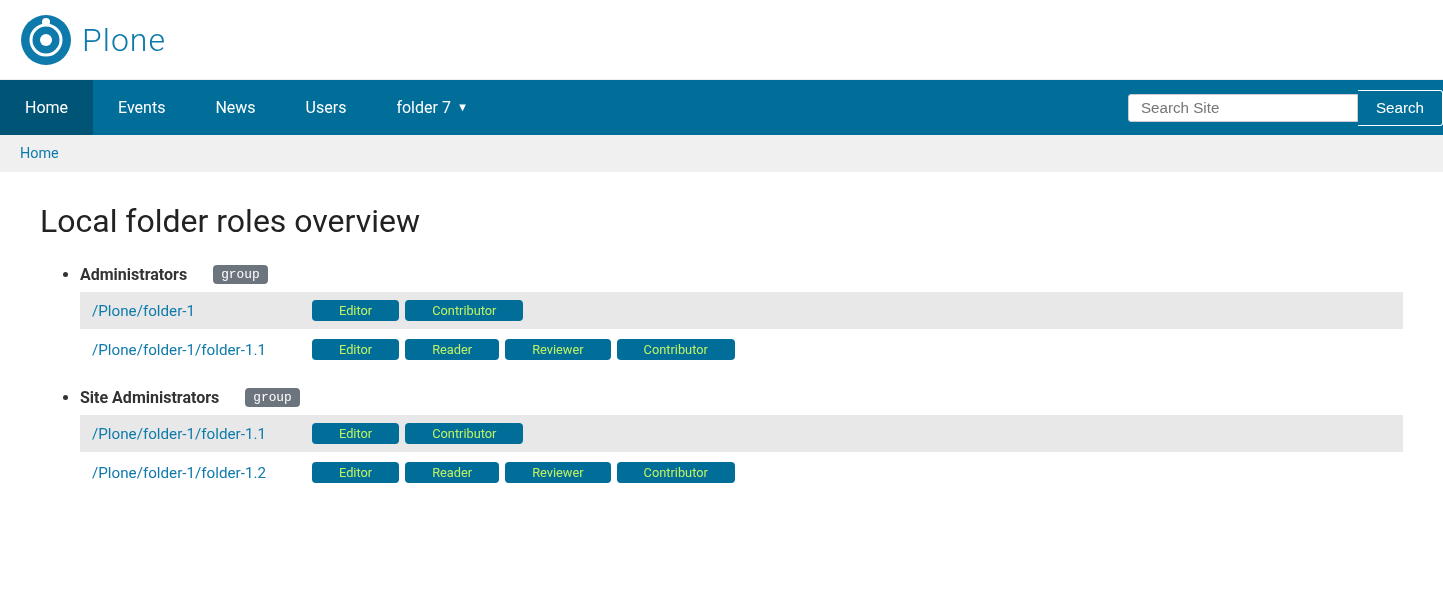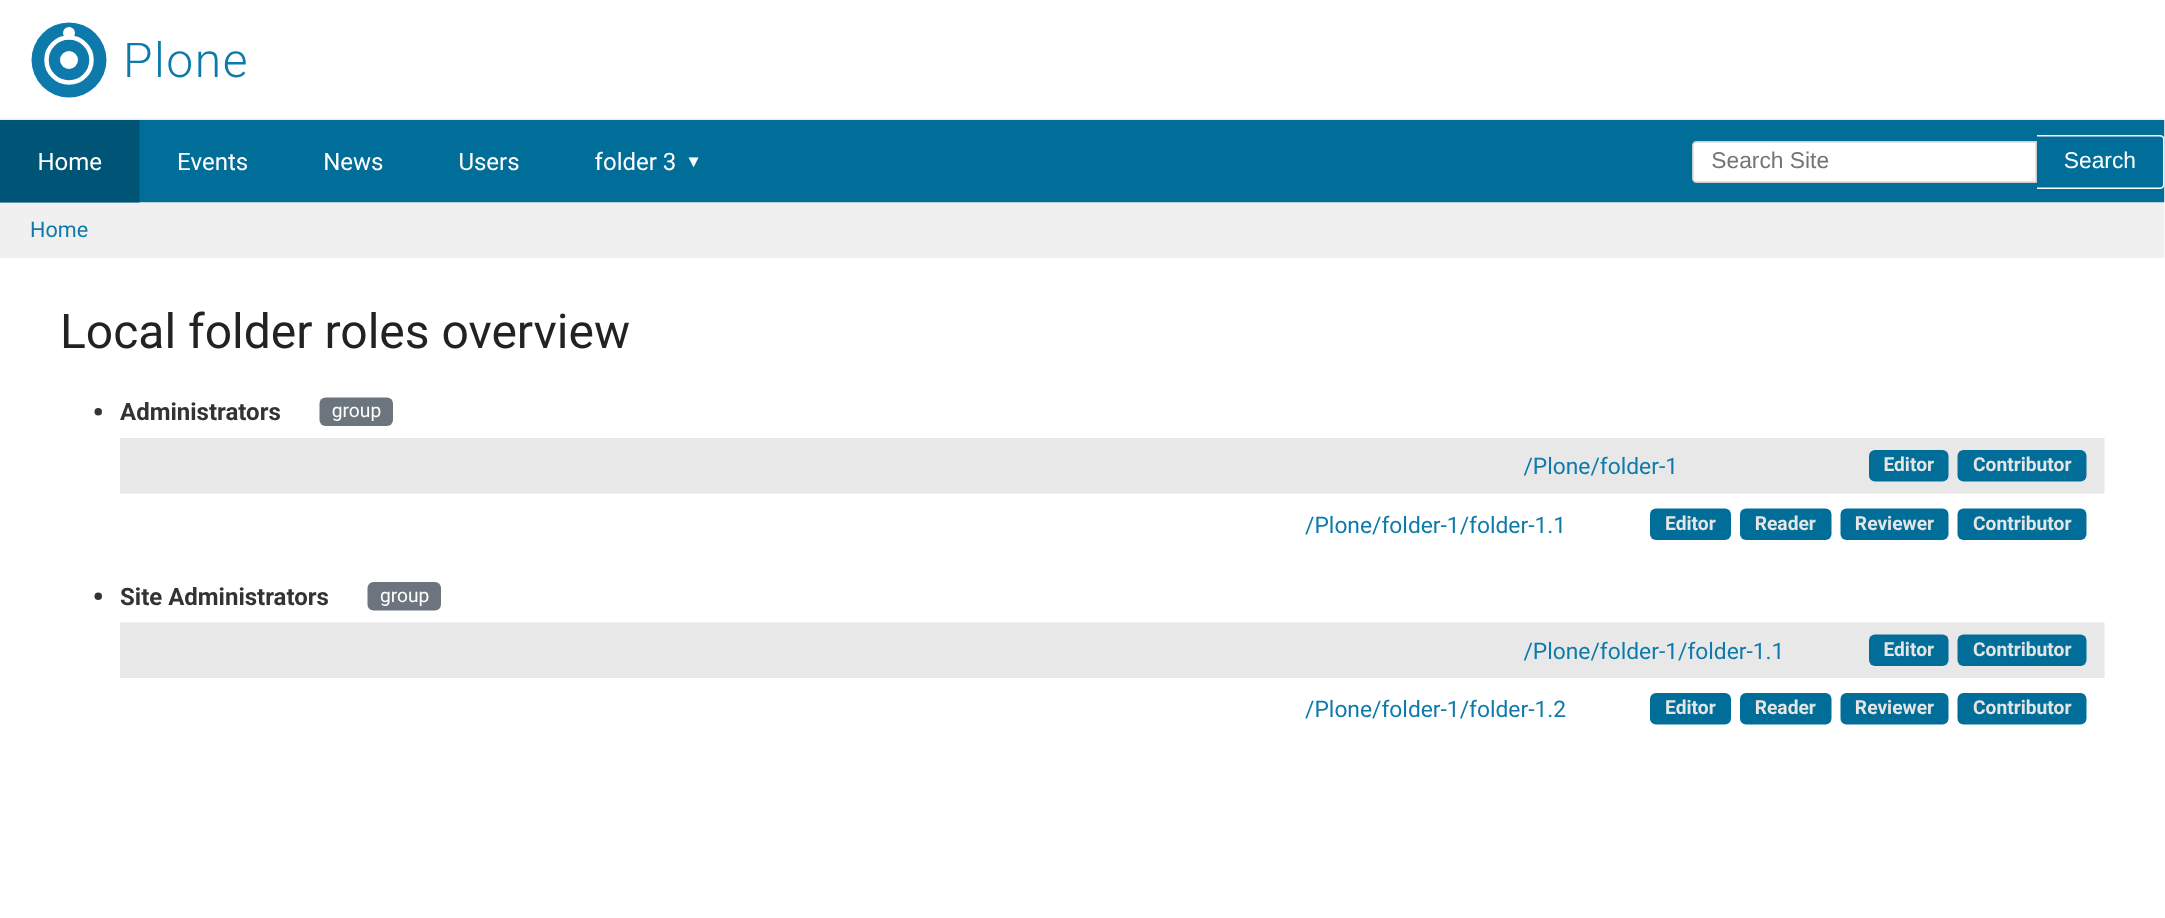--- a/index.html
+++ b/index.html
@@ -124,53 +124,52 @@
       font-size: 1rem;
       font-weight: 700;
     }
     .badge-group {
       background: #6c757d;
       color: #fff;
       border-radius: 4px;
       padding: 2px 8px;
       font-size: 0.8rem;
       font-weight: 400;
+      font-family: Liberation Mono, monospace;
     }
 
     
     .folder-row {
       display: flex;
       align-items: center;
-      gap: 10px;
       padding: 8px 12px;
       margin-bottom: 2px;
-      justify-content: flex-end;
     }
     .folder-row.shaded {
       background: #e8e8e8;
     }
     .folder-row a {
       color: #0e7aab;
       text-decoration: none;
       font-size: 0.95rem;
       min-width: 220px;
     }
 
     
     .role-badges {
       display: flex;
       gap: 6px;
       flex-wrap: wrap;
     }
     .badge {
       border-radius: 4px;
-      padding: 3px 10px;
+      padding: 3px 27px;
       font-size: 0.8rem;
-      font-weight: 700;
-      color: #e5e5e5;
+      font-weight: 400;
+      color: #bef264;
     }
     .badge-editor { background: #006e99; }
     .badge-contributor { background: #006e99; }
     .badge-reader { background: #006e99; }
     .badge-reviewer { background: #006e99; }
   </style>
 </head>
 <body>
 
 <header class="site-header">
@@ -184,21 +183,21 @@
     <span class="logo-text">Plone</span>
   </div>
 </header>
 
 <nav class="nav-bar">
   <a class="nav-item active">Home</a>
   <a class="nav-item">Events</a>
   <a class="nav-item">News</a>
   <a class="nav-item">Users</a>
   <a class="nav-item">
-    <span>folder 3</span>
+    <span>folder 7</span>
     <span class="dropdown-arrow">▼</span>
   </a>
   <div class="nav-search">
     <input type="text" placeholder="Search Site" style="">
     <button>Search</button>
   </div>
 </nav>
 
 <div class="breadcrumb-bar">
   <a href="#">Home</a>

